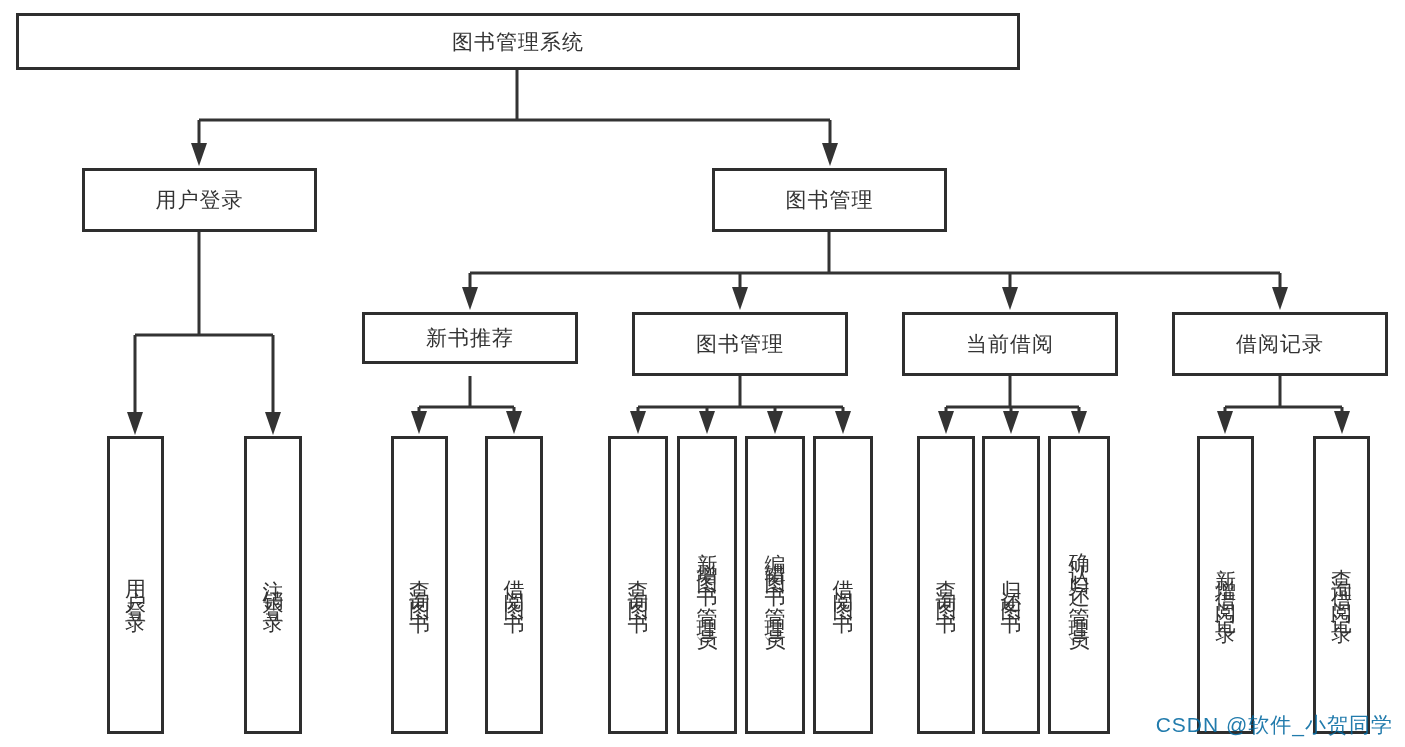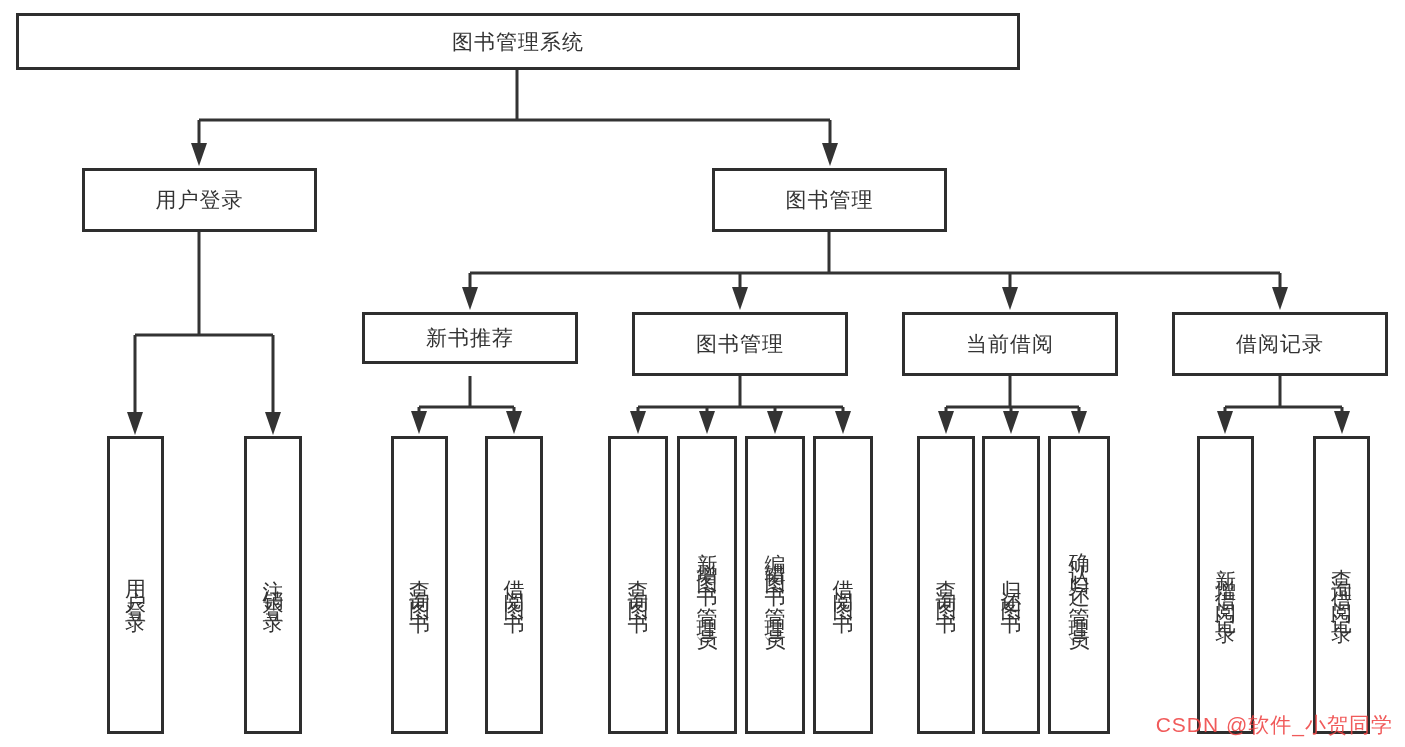--- a/index.html
+++ b/index.html
@@ -37,21 +37,21 @@
     text-orientation: mixed;
     letter-spacing: 11px;
     line-height: 1.15;
     white-space: nowrap;
   }
   .watermark {
     position: absolute;
     right: 12px;
     bottom: 8px;
     font-size: 21px;
-    color: #ef4444;
+    color: #0369a1;
     opacity: 0.88;
     letter-spacing: 1px;
     z-index: 3;
     white-space: nowrap;
   }
 </style>
 </head>
 <body>
 
 <div class="canvas">

